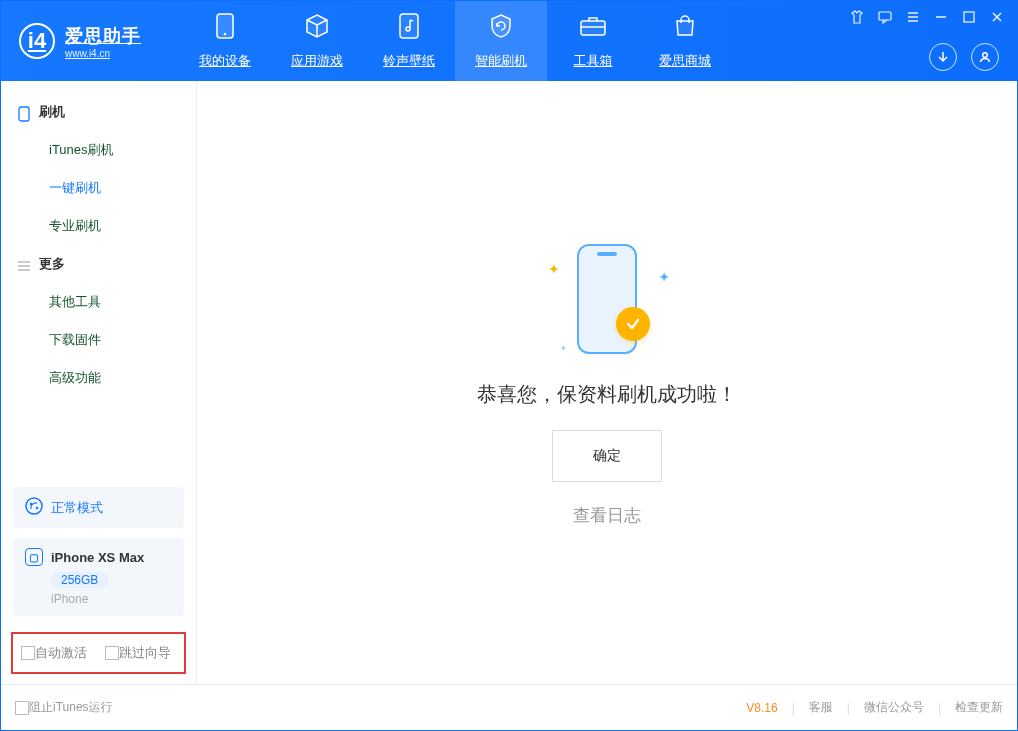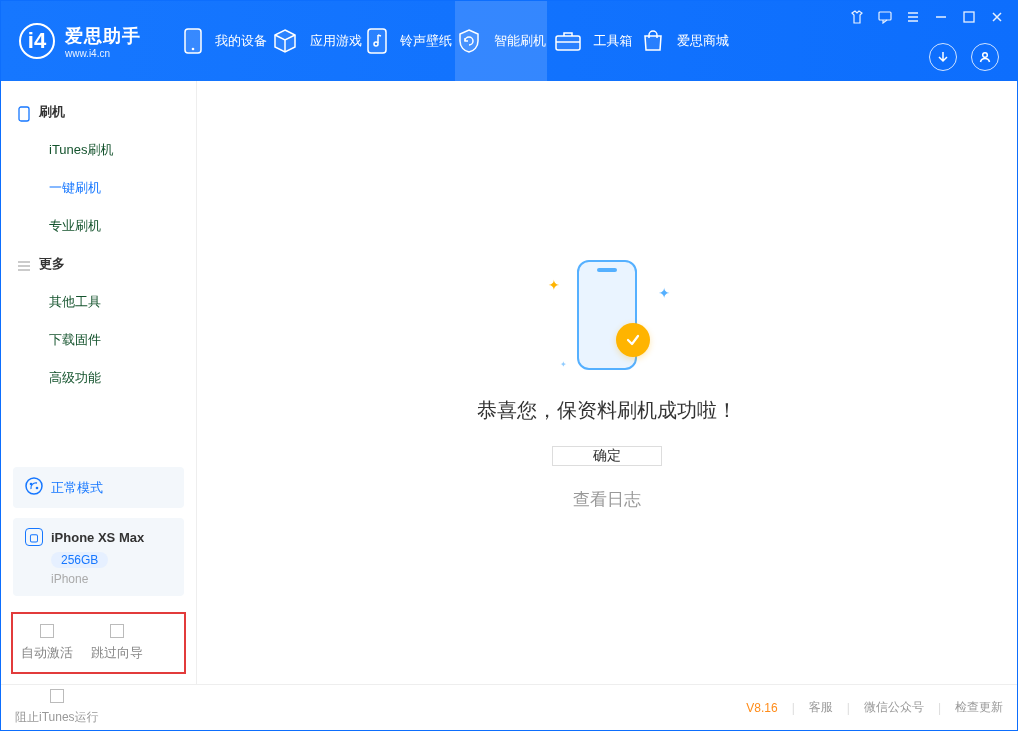--- a/index.html
+++ b/index.html
@@ -1,27 +1,27 @@
 <!DOCTYPE html>
 <html><head>
 <meta charset="utf-8">
 <style>
 * { box-sizing: border-box; margin: 0; padding: 0; }
 body { font-family: "Microsoft YaHei", Arial, sans-serif; font-size: 13px; color: #333; background: #f0f0f0; }
 .window { width: 1018px; height: 731px; background: #fff; border: 1px solid #0d6efd; display: flex; flex-direction: column; }
 
 
-.header { height: 80px; background: linear-gradient(90deg, #1677ff 0%, #0d6efd 100%); display: flex; align-items: stretch; color: #fff; position: relative; }
+.header { height: 80px; background: linear-gradient(90deg, #1677ff 0%, #0d6efd 100%); display: flex; align-items: stretch; color: #fff; position: relative; text-decoration: underline; }
 .logo-area { display: flex; align-items: center; padding: 0 18px; gap: 10px; }
 .logo-circle { width: 36px; height: 36px; border: 2px solid #fff; border-radius: 50%; display: flex; align-items: center; justify-content: center; font-size: 22px; font-weight: bold; }
 .logo-text { display: flex; flex-direction: column; }
 .logo-title { font-size: 18px; font-weight: bold; letter-spacing: 1px; }
 .logo-sub { font-size: 10px; opacity: .9; }
 .nav-tabs { display: flex; align-items: stretch; margin-left: 20px; }
-.nav-tab { width: 92px; display: flex; align-items: center; justify-content: center; gap: 12px; font-size: 13px; cursor: pointer; }
+.nav-tab { width: 92px; display: flex; flex-direction: column; align-items: center; justify-content: center; gap: 12px; font-size: 13px; cursor: pointer; }
 .nav-tab.active { background: rgba(255,255,255,.15); }
 .nav-tab .icon-slot { height: 28px; display: flex; align-items: center; justify-content: center; }
 .header-right { position: absolute; right: 12px; top: 8px; display: flex; gap: 12px; align-items: center; }
 .header-right-bottom { position: absolute; right: 18px; bottom: 10px; display: flex; gap: 14px; align-items: center; }
 .win-btn { width: 16px; height: 16px; display: flex; align-items: center; justify-content: center; cursor: pointer; opacity: .9; }
 .circ-btn { width: 28px; height: 28px; border: 1.5px solid rgba(255,255,255,.8); border-radius: 50%; display: flex; align-items: center; justify-content: center; cursor: pointer; }
 
 
 .body { flex: 1; display: flex; overflow: hidden; }
 .sidebar { width: 196px; border-right: 1px solid #eee; display: flex; flex-direction: column; padding-top: 12px; }
@@ -31,35 +31,35 @@
 .side-item.active { color: #1677ff; }
 
 .mode-chip { margin: auto 12px 10px 12px; background: #f3f7fb; border-radius: 4px; padding: 10px 12px; display: flex; align-items: center; gap: 8px; color: #1677ff; font-size: 13px; }
 .device-card { margin: 0 12px 0 12px; background: #f3f7fb; border-radius: 4px; padding: 10px 12px; }
 .device-row { display: flex; align-items: center; gap: 8px; font-weight: bold; color: #333; }
 .device-row .dicon { width:18px; height:18px; border:1.5px solid #1677ff; border-radius:4px; display:flex; align-items:center; justify-content:center; color:#1677ff; font-size:10px; }
 .cap-pill { display:inline-block; margin-top:6px; margin-left:26px; background:#e6f0ff; color:#1677ff; border-radius:10px; padding:1px 10px; font-size:12px; }
 .dev-sub { margin-left:26px; margin-top:4px; color:#aaa; font-size:12px; }
 
 .opt-row { border: 2px solid #e23b3b; margin: 16px 10px 10px 10px; padding: 10px 8px; display: flex; gap: 18px; align-items: center; }
-.chk { display:flex; align-items:center; gap:6px; color:#888; font-size:13px; cursor:pointer;flex-direction:column; }
+.chk { display:flex; align-items:center; color:#888; font-size:13px; cursor:pointer; }
 .chk .box { width:14px; height:14px; border:1px solid #bbb; background:#fff; }
 
 
 .main { flex:1; display:flex; flex-direction:column; align-items:center; justify-content:center; gap:22px; position:relative; }
 .phone-illus { position:relative; width:130px; height:120px; display:flex; align-items:center; justify-content:center; }
 .phone-body { width:60px; height:110px; border:2.5px solid #55b0ff; border-radius:12px; background:#eaf4ff; position:relative; }
 .phone-body::before { content:""; position:absolute; top:6px; left:50%; transform:translateX(-50%); width:20px; height:4px; background:#55b0ff; border-radius:2px; }
 .check-badge { position:absolute; right:22px; bottom:18px; width:34px; height:34px; background:#ffb400; border-radius:50%; display:flex; align-items:center; justify-content:center; box-shadow:0 2px 6px rgba(255,180,0,.3); }
 .spark { position:absolute; color:#ffb400; font-size:14px; }
 .spark.s1 { left:6px; top:22px; }
 .spark.s2 { right:2px; top:30px; color:#55b0ff; }
 .spark.s3 { left:18px; bottom:6px; font-size:8px; color:#8ecbff; }
 .success-msg { font-size:20px; color:#333; font-weight:500; }
-.ok-btn { border:1px solid #ddd; background:#fff; padding:0 40px; font-size:14px; color:#333; cursor:pointer;font-family:Liberation Serif, serif; }
+.ok-btn { border:1px solid #ddd; background:#fff; padding:16px 40px; font-size:14px; color:#333; cursor:pointer;font-family:Liberation Serif, serif; }
 .log-link { color:#999; font-size:17px; cursor:pointer; }
 
 
 .footer { height:46px; border-top:1px solid #eee; display:flex; align-items:center; padding:0 14px; font-size:12px; color:#999; }
 .footer .chk { color:#999; font-size:12px; }
 .footer-right { margin-left:auto; display:flex; align-items:center; gap:14px; }
 .footer-right a { color:#999; cursor:pointer; }
 .footer-right .sep { color:#ddd; }
 .footer-right .ver { color:#ff8c1a; }
 </style>

